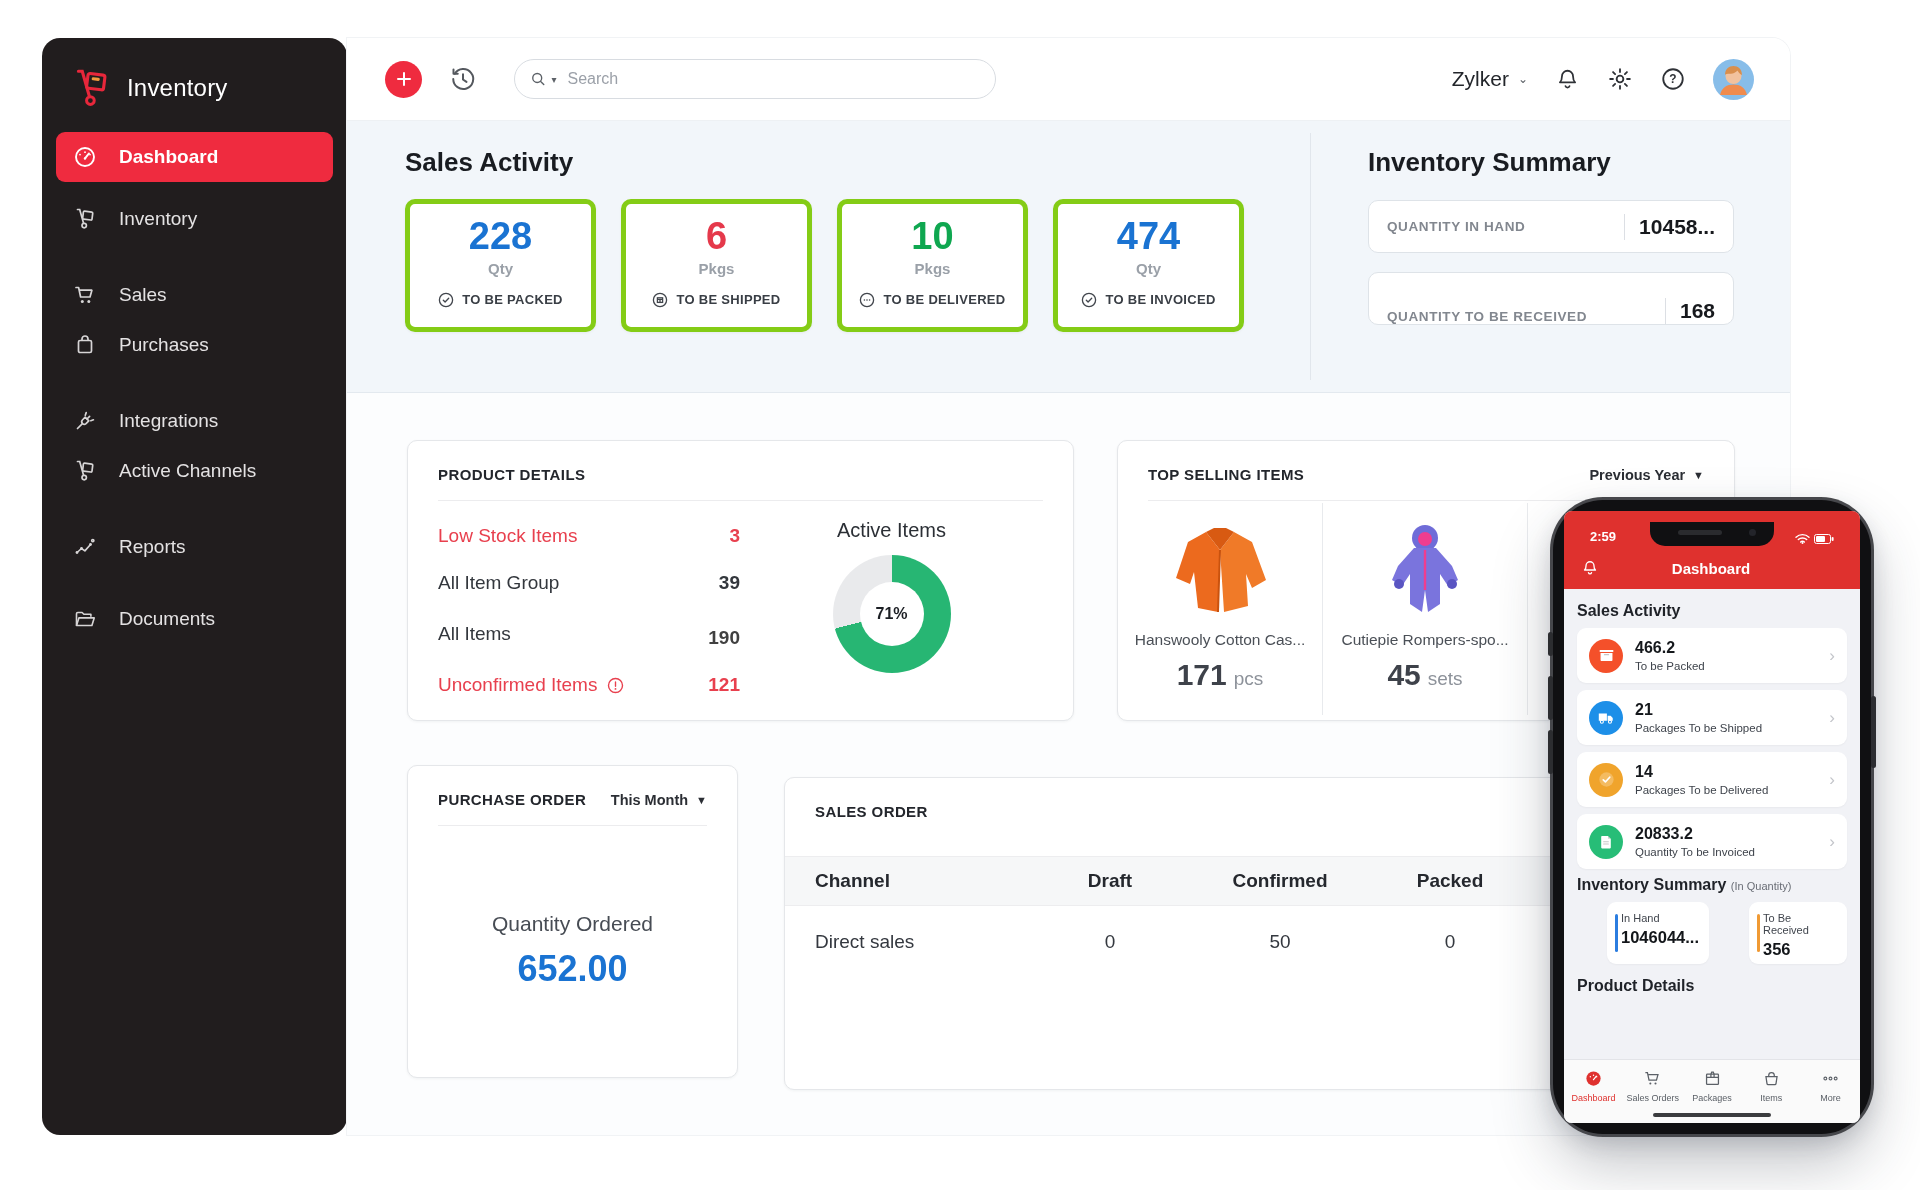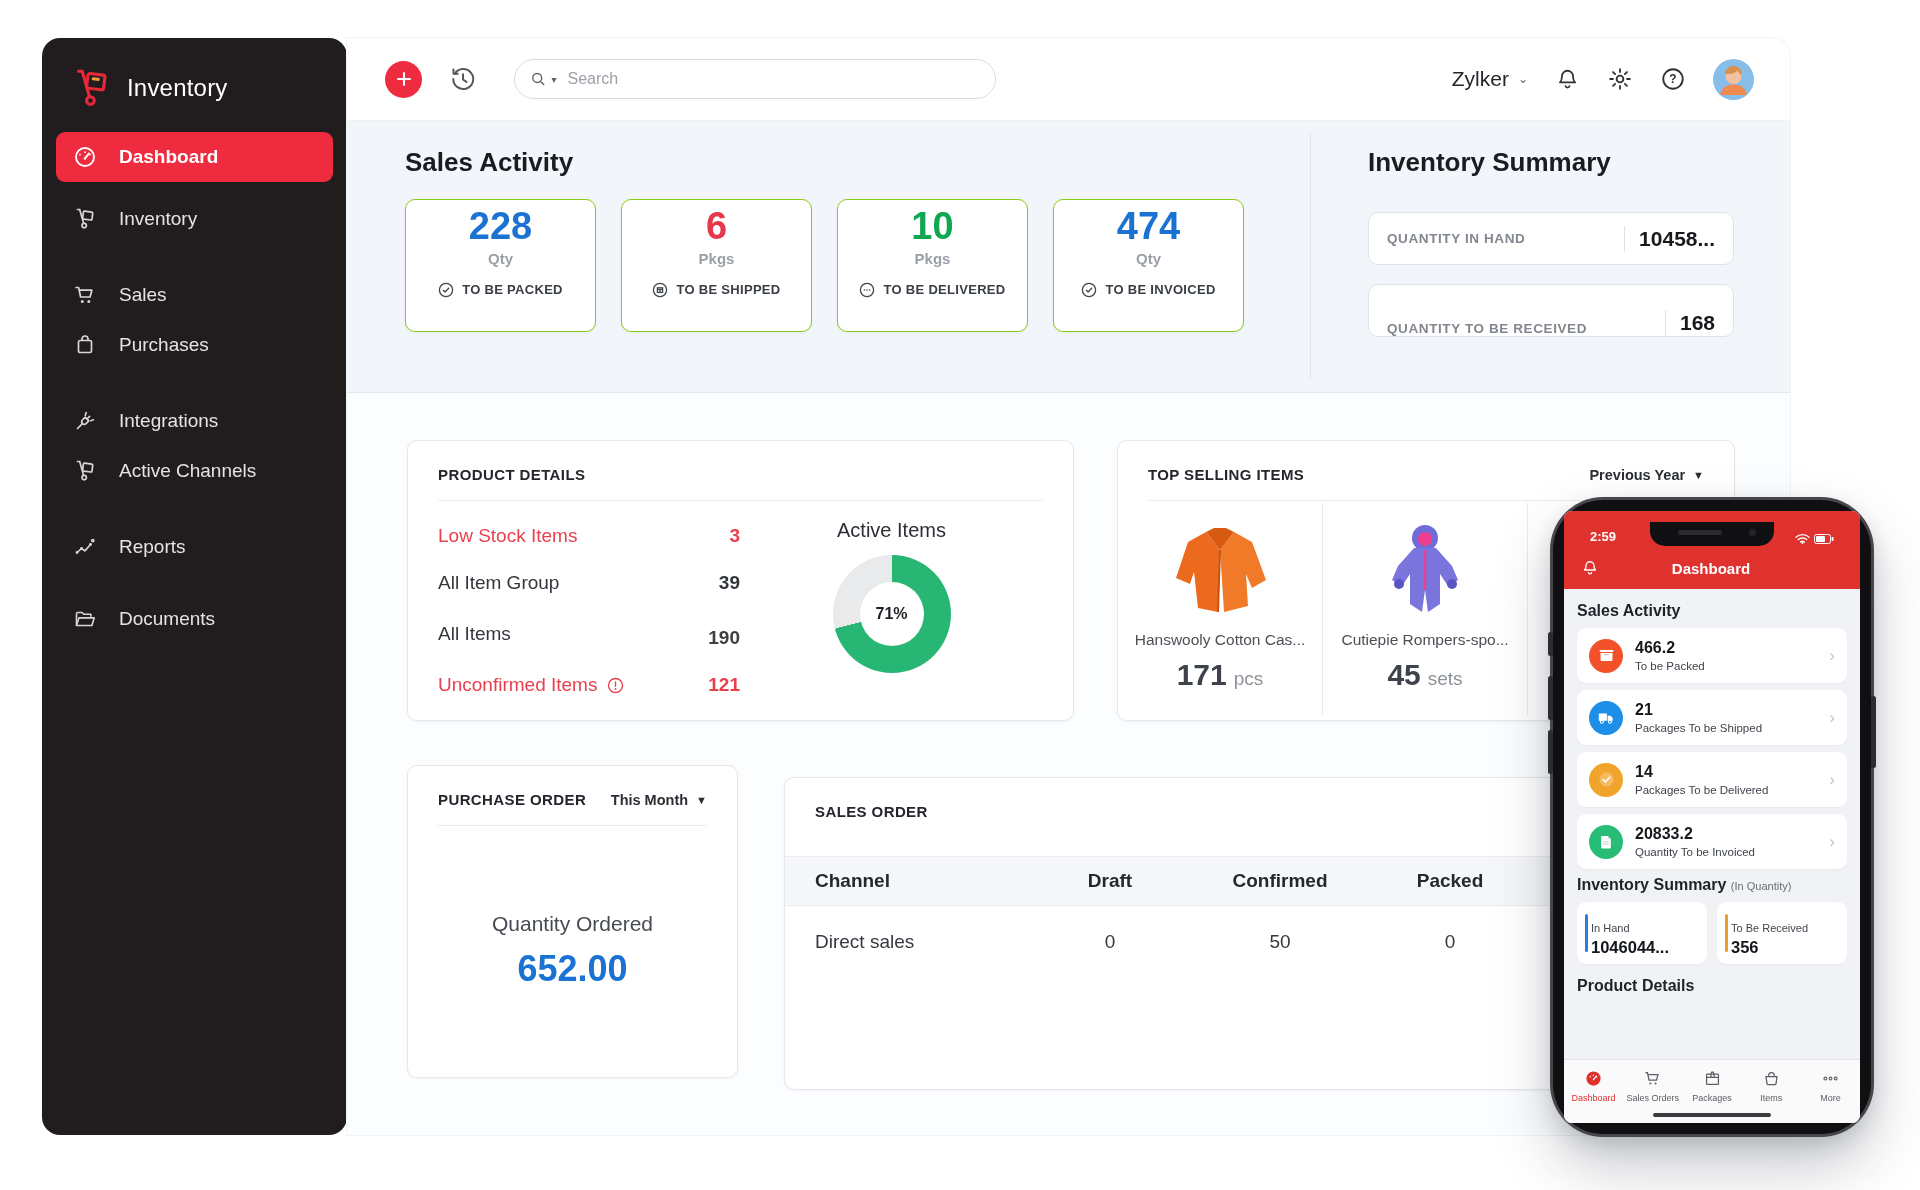--- a/index.html
+++ b/index.html
@@ -54,36 +54,36 @@
 
   
   .band {
     position:relative; height:273px; background:#f2f6fa;
     border-top:1px solid #eef1f4; border-bottom:1px solid #e3e9ef; display:flex;
   }
   .band-left { width:963px; padding:26px 0 0 58px; }
   .band-title { font-size:26px; font-weight:600; color:#191c21; }
   .cards-row { display:flex; gap:25px; margin-top:21px; }
   .sa-card {
-    width:191px; height:133px; background:#fff; border:1px solid #84cc16; border-radius:10px;
+    width:191px; height:133px; background:#fff; border:5px solid #84cc16; border-radius:10px;
     box-shadow:0 1px 3px rgba(27,31,35,.05); display:flex; flex-direction:column; align-items:center;
-    padding-top:7px; cursor:pointer;
+    padding-top:13px; cursor:pointer;
   }
   .sa-value { font-size:38px; font-weight:600; line-height:1.05; }
   .sa-unit { font-size:15px; color:#9aa0a8; margin-top:3px;font-weight:bold; }
   .sa-label { margin-top:15px; display:flex; gap:8px; align-items:center;
               font-size:13px; font-weight:700; color:#393e45; letter-spacing:.3px; }
   .sa-label .sl-icon { color:#41454c; }
   .band-divider { position:absolute; left:963px; top:12px; bottom:12px; width:1px; background:#e1e6ec; }
   .band-right { flex:1; padding:26px 56px 0 58px; }
   .is-pill {
     height:53px; background:#fff; border:1px solid #dee3e8; border-radius:10px;
     display:flex; align-items:center; justify-content:space-between; padding:0 18px; cursor:pointer;
   }
-  .is-pill.first { margin-top:34px; } .is-pill.second { margin-top:19px;align-items:flex-end; }
+  .is-pill.first { margin-top:22px; } .is-pill.second { margin-top:19px;align-items:flex-end; }
   .is-label { font-size:13.5px; font-weight:600; color:#82878f; letter-spacing:.6px; }
   .is-value-wrap { display:flex; align-items:center; gap:14px; }
   .is-vdiv { width:1px; height:26px; background:#dcdfe4; }
   .is-value { font-size:21px; font-weight:700; color:#17191d; }
 
   
   .content { position:relative; height:742px; background:#fcfdfe; }
   .card {
     position:absolute; background:#fff; border:1px solid #e5e7ea; border-radius:10px;
     box-shadow:0 1px 3px rgba(27,31,35,.05); overflow:hidden;
@@ -159,22 +159,22 @@
   .ph-section { font-size:16px; font-weight:600; color:#1f2228; margin:5px 0 8px; }
   .ph-section .suffix { font-size:11px; font-weight:400; color:#6a6e76; }
   .ph-card { background:#fff; border-radius:9px; height:55px; margin-bottom:7px;
              display:flex; align-items:center; padding:0 12px; gap:12px;
              box-shadow:0 1px 2px rgba(0,0,0,.04); cursor:pointer; }
   .ph-circle { width:34px; height:34px; border-radius:50%; display:flex; align-items:center; justify-content:center; flex:0 0 auto; }
   .ph-val { font-size:16px; font-weight:700; color:#15181c; line-height:1.1; }
   .ph-sub { font-size:11.5px; color:#3e434b; margin-top:3px; }
   .ph-chev { margin-left:auto; color:#c3c5ca; font-size:17px; }
   .ph-summary { display:flex; gap:10px; }
-  .ph-sum-card { flex:1; background:#fff; border-radius:9px; height:62px; padding:20px 10px 0 14px;
-                 position:relative; box-shadow:0 1px 2px rgba(0,0,0,.04); cursor:pointer; }
+  .ph-sum-card { flex:1; background:#fff; border-radius:9px; height:62px; padding:10px 10px 0 14px;
+                 position:relative; box-shadow:0 1px 2px rgba(0,0,0,.04); cursor:pointer;margin-left:30px; }
   .ph-sum-bar { position:absolute; left:8px; top:12px; bottom:12px; width:3px; border-radius:2px; }
   .ph-sum-label { font-size:11px; color:#40454d; }
   .ph-sum-value { font-size:16.5px; font-weight:700; color:#13161a; margin-top:4px; }
   .ph-tabbar { height:64px; background:#fafafa; border-top:1px solid #e3e4e8;
                display:flex; align-items:flex-start; padding-top:9px; position:relative; }
   .ph-tab { flex:1; display:flex; flex-direction:column; align-items:center; gap:5px;
             font-size:9px; color:#5b6067; cursor:pointer; }
   .home-bar { position:absolute; bottom:6px; left:50%; transform:translateX(-50%);
               width:118px; height:4px; border-radius:2px; background:#3b3c3f; }
 </style>

